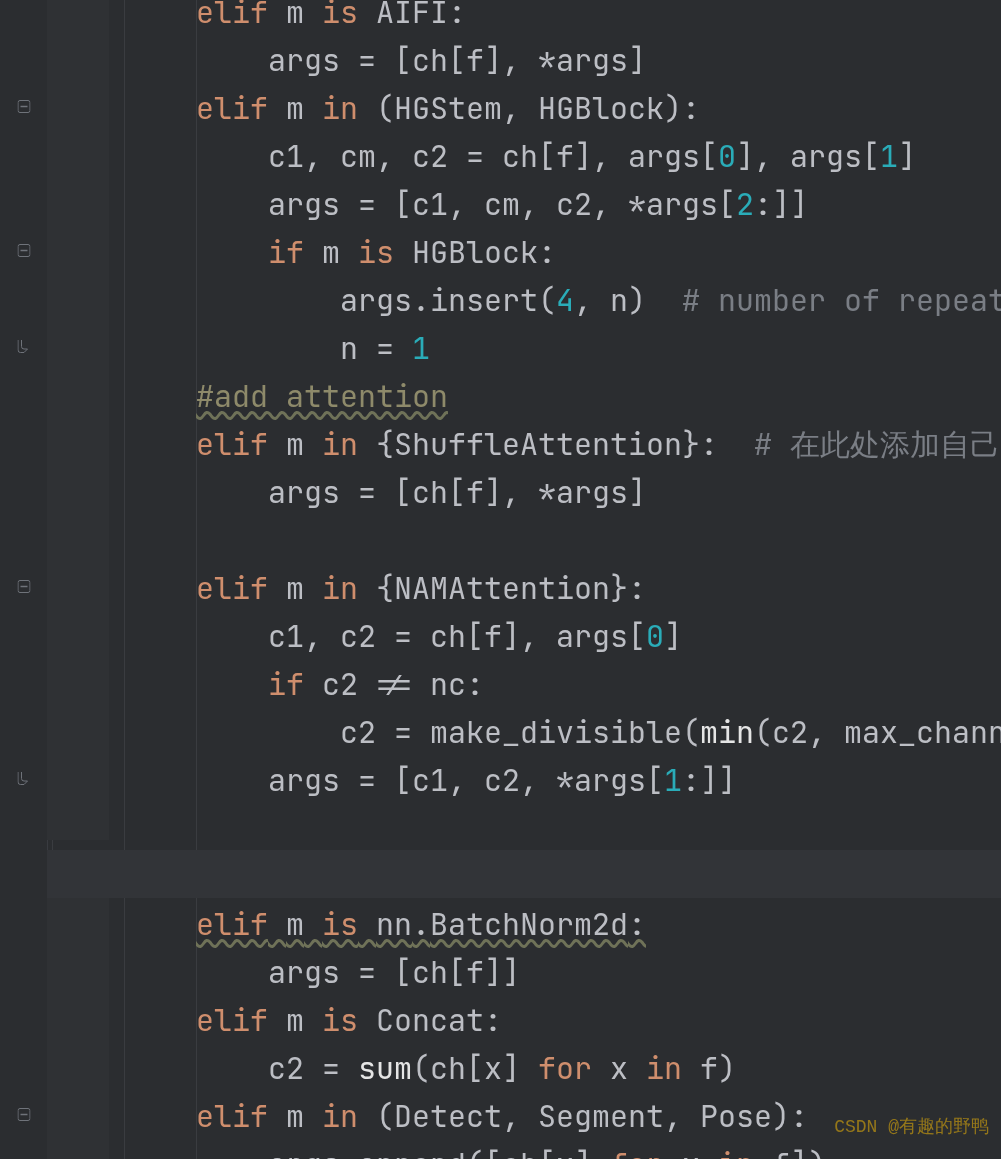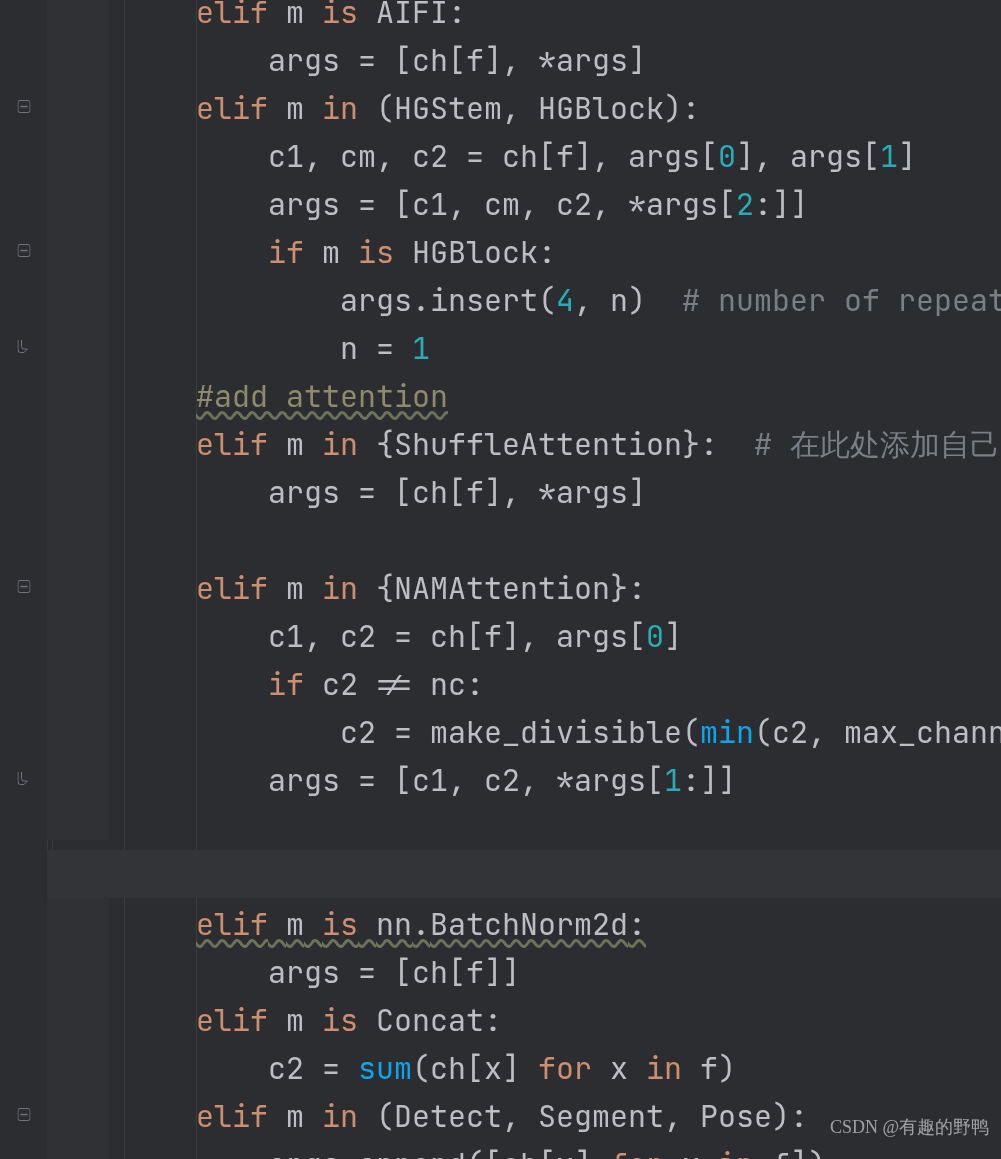--- a/index.html
+++ b/index.html
@@ -12,24 +12,24 @@
   .code{flex:1;position:relative;white-space:pre;padding-top:6px}
   .line{position:absolute;left:0;height:48px}
   .vguide{position:absolute;top:0;bottom:0;width:1px;background:#3a3c40}
   .caret{position:absolute;width:2px;height:40px;background:#b6b8bb}
   .kw{color:#cf8e6d}
   .id{color:#bcbec4}
   .pn{color:#bcbec4}
   .cm{color:#bcbec4}
   .n0{color:#2aacb8}
   .cmt{color:#7a7e85}
-  .fn{color:#0ea5e9}
+  .fn{color:#e5e5e5}
   .mk{color:#8e8a6a}
   .wavy{text-decoration:underline wavy #6f7258;text-underline-offset:4px}
-  .wm{position:absolute;right:12px;bottom:8px;color:#ffffff;opacity:.55;font-family:Liberation Serif, serif;font-size:18px}
+  .wm{position:absolute;right:12px;bottom:8px;color:#eab308;opacity:.55;font-family:Liberation Mono, monospace;font-size:18px}
 </style>
 </head>
 <body>
 
 <div class="editor">
   <div class="gutter" id="gutter">
       <div class="fold" style="top: 100px;">
         <svg width="13" height="13" viewBox="0 0 13 13">
           <rect x="0.5" y="0.5" width="12" height="12" rx="2" fill="none" stroke="#6f737a"></rect>
           <line x1="3" y1="6.5" x2="10" y2="6.5" stroke="#6f737a" stroke-width="1.5"></line>

